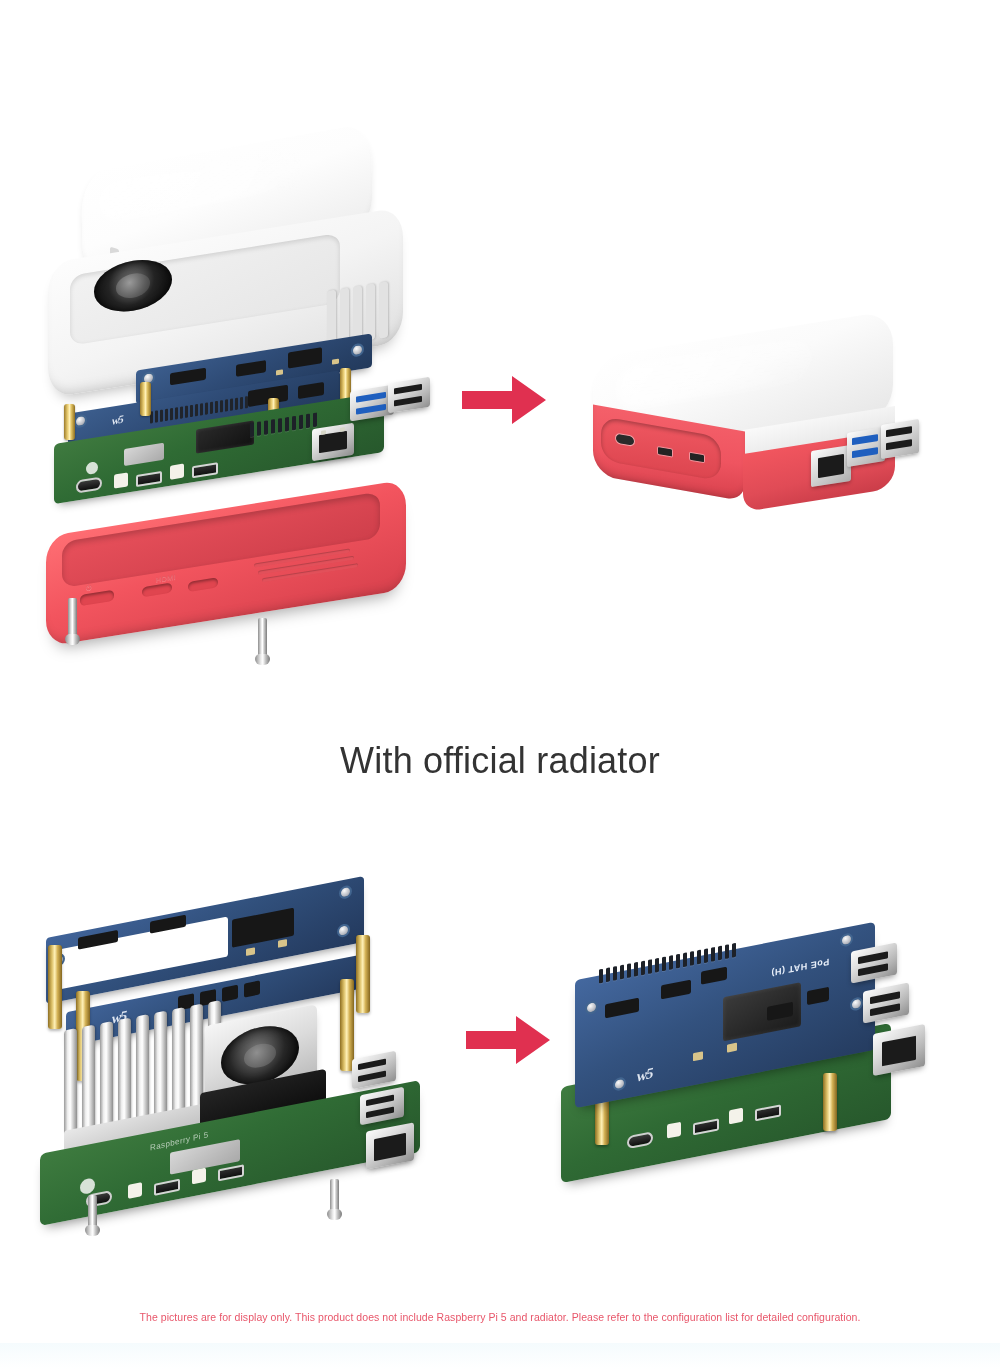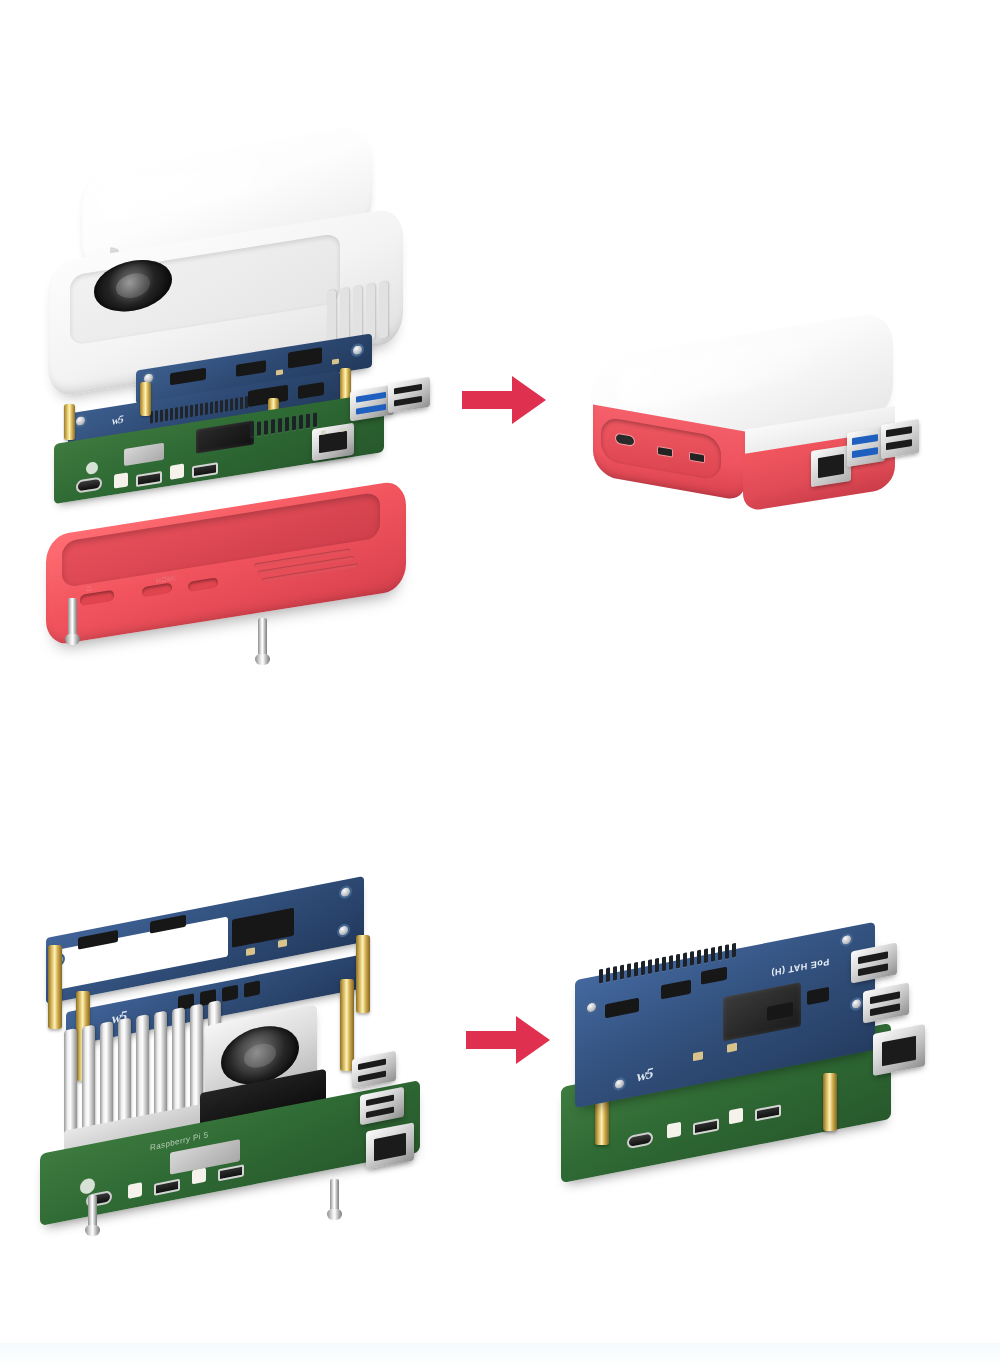--- a/index.html
+++ b/index.html
@@ -495,20 +495,21 @@
     <div class="asm-port-block" style="left:272px; top:100px; width:38px; height:34px; transform:skewY(-9deg);">
       <div class="port-blue" style="left:5px; top:6px; width:26px; height:7px;"></div>
       <div class="port-blue" style="left:5px; top:19px; width:26px; height:7px;"></div>
     </div>
     <div class="asm-port-block" style="left:306px; top:92px; width:38px; height:34px; transform:skewY(-9deg);">
       <div class="port-mouth" style="left:5px; top:6px; width:26px; height:7px;"></div>
       <div class="port-mouth" style="left:5px; top:19px; width:26px; height:7px;"></div>
     </div>
   </div>
 
+  <h1 id="heading-radiator" class="section-heading">With official radiator</h1>
 
   <div id="scene-rad-exploded" class="stage">
 
     <div class="rad-hat" id="rad-hat-upper">
       <div id="rad-hat-cutout"></div>
       <div class="hat-screwhole" style="left:6px; top:18px;"></div>
       <div class="hat-screwhole" style="right:12px; top:6px;"></div>
       <div class="hat-screwhole" style="right:14px; top:44px;"></div>
       <div class="hat-chip" style="left:32px;  top:6px;  width:40px; height:12px;"></div>
       <div class="hat-chip" style="left:104px; top:4px;  width:36px; height:12px;"></div>
@@ -652,15 +653,16 @@
     </div>
     <div class="port-metal" style="left:308px; top:52px; width:46px; height:32px; transform:skewY(-11deg);">
       <div class="port-mouth" style="left:7px; top:7px; width:30px; height:7px;"></div>
       <div class="port-mouth" style="left:7px; top:19px; width:30px; height:7px;"></div>
     </div>
     <div class="port-metal" style="left:318px; top:94px; width:52px; height:42px; transform:skewY(-11deg);">
       <div class="port-mouth" style="left:9px; top:10px; width:34px; height:24px;"></div>
     </div>
   </div>
 
+  <div id="footer-note">The pictures are for display only. This product does not include Raspberry Pi 5 and radiator. Please refer to the configuration list for detailed configuration.</div>
 
   <div id="bottom-tint"></div>
 </div>
 
 </body></html>

